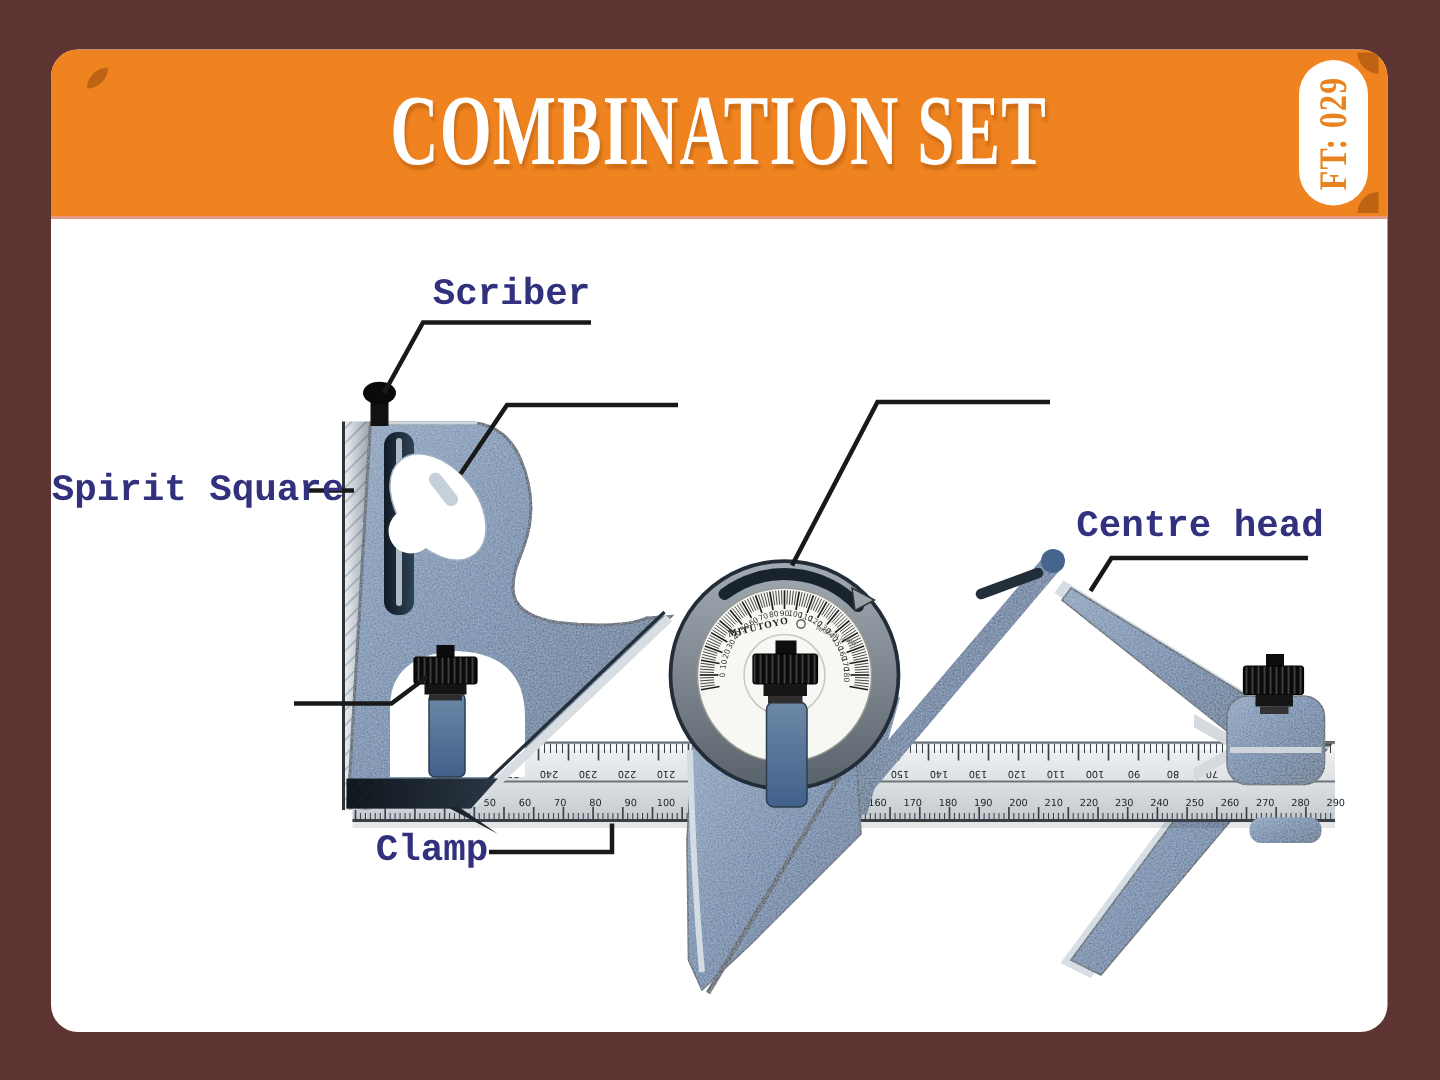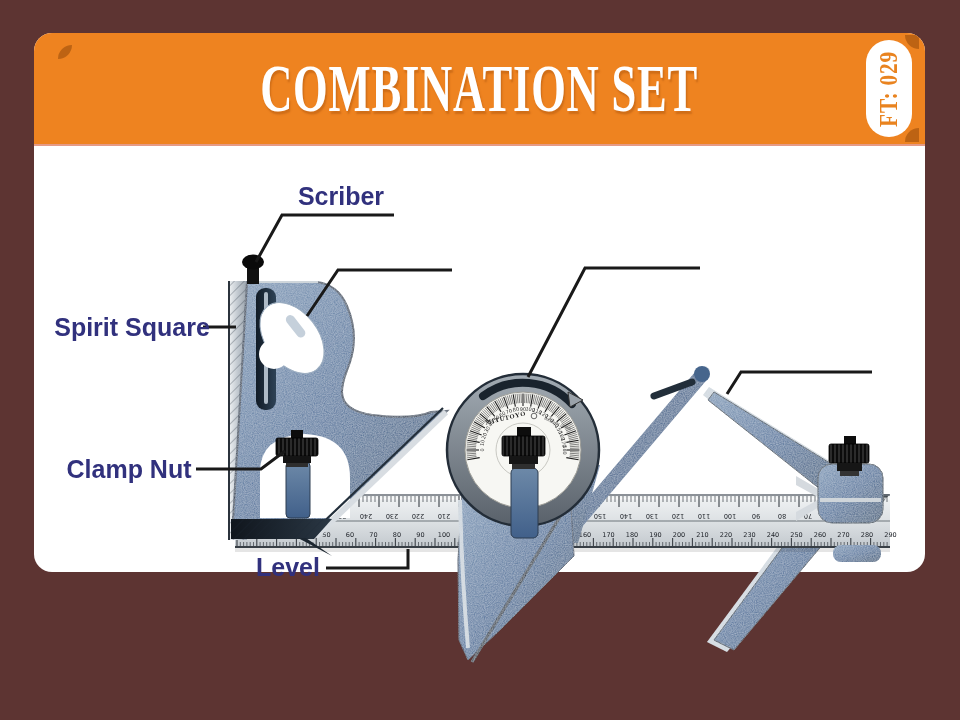--- a/index.html
+++ b/index.html
@@ -2,21 +2,21 @@
 <html><head>
 <meta charset="utf-8">
 <style>
   html,body{margin:0;padding:0;}
   body{
     width:960px;height:720px;position:relative;overflow:hidden;
     background:#5d3432;
     font-family:"Liberation Sans", sans-serif;
   }
   .card{
-    position:absolute;left:34px;top:33px;width:891px;height:539px;
+    position:absolute;left:34px;top:33px;width:891px;height:655px;
     background:#ffffff;border-radius:18px;overflow:hidden;
   }
   .header{
     position:absolute;left:0;top:0;width:100%;height:111px;
     background:#ee8320;border-bottom:2px solid #e59a86;
     display:flex;align-items:center;justify-content:center;
   }
   .title{
     display:inline-block;color:#ffffff;
     font-family:"Liberation Serif", serif;font-weight:700;font-size:62px;
@@ -34,21 +34,21 @@
   }
   .badge-text{
     position:absolute;left:50%;top:50%;
     transform:translate(-50%,-50%) rotate(-90deg) scale(0.82,1);
     font-family:"Liberation Serif", serif;font-weight:700;font-size:26px;
     letter-spacing:1px;color:#e9831f;white-space:nowrap;
   }
   .overlay{position:absolute;left:0;top:0;width:960px;height:720px;pointer-events:none;}
   .lbl{
     position:absolute;transform:translate(-50%,-50%);
-    font-weight:700;font-size:25px;color:#31317d;white-space:nowrap;
+    font-weight:700;font-size:25px;color:#31317d;white-space:nowrap;font-family:Liberation Mono, monospace;
   }
   svg .rn{font:6.5px "DejaVu Sans", sans-serif;fill:#20242a;text-anchor:middle;}
   svg .dn{font:5px "DejaVu Sans", sans-serif;fill:#333;text-anchor:middle;}
   svg .brand{font:bold 6.5px "Liberation Serif", serif;fill:#222;letter-spacing:.6px;text-anchor:middle;}
   svg .madein{font:3.8px "DejaVu Sans", sans-serif;fill:#666;text-anchor:middle;}
 </style>
 </head>
 <body>
 
 <div class="card">
@@ -752,15 +752,15 @@
       <polyline points="700,268 585,268 528,377"></polyline>
       <line x1="203" y1="327" x2="236" y2="327"></line>
       <polyline points="872,372 741,372 727,394"></polyline>
       <polyline points="196,469 261,469 285,451"></polyline>
       <polyline points="326,568 408,568 408,549"></polyline>
     </g>
   </svg>
 
   <div class="lbl" style="left:341px;top:196px">Scriber</div>
   <div class="lbl" style="left:132px;top:327px">Spirit Square</div>
-  <div class="lbl" style="left:129px;top:469px">Clamp Nut</div>
-  <div class="lbl" style="left:288px;top:567px">Level</div>
+  <div class="lbl" style="left:800px;top:351px">Centre head</div>
+  <div class="lbl" style="left:288px;top:567px">Clamp</div>
 </div>
 
 </body></html>

